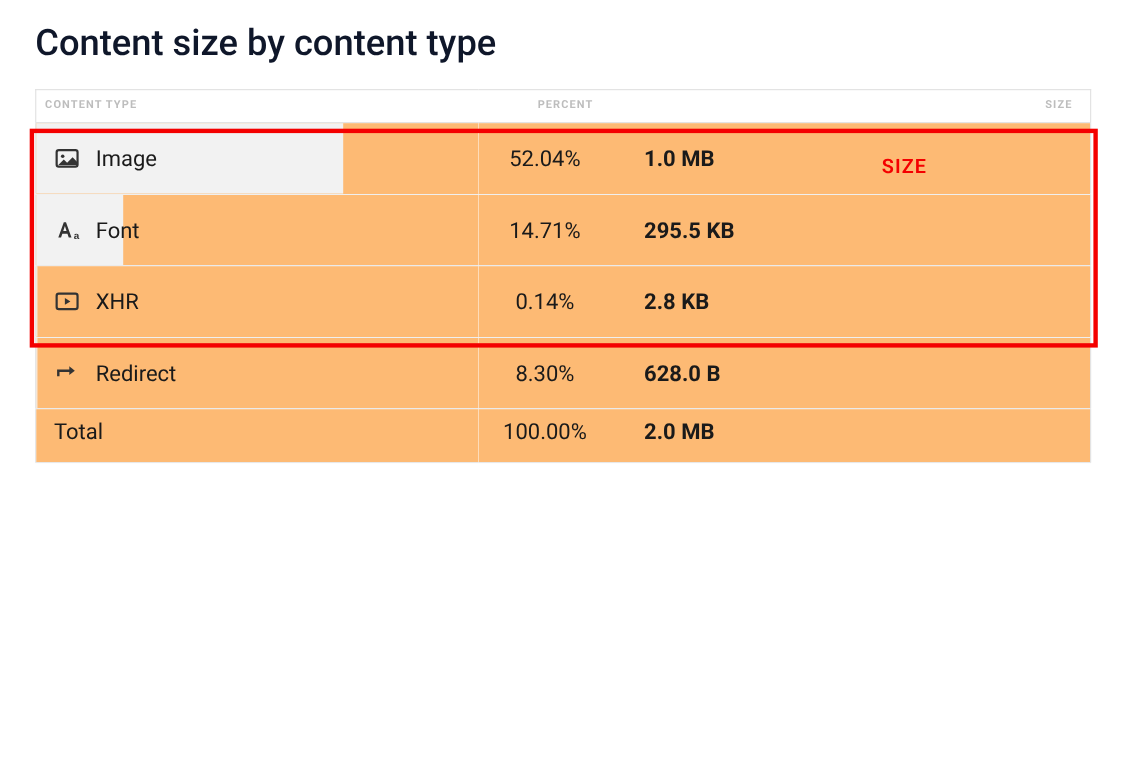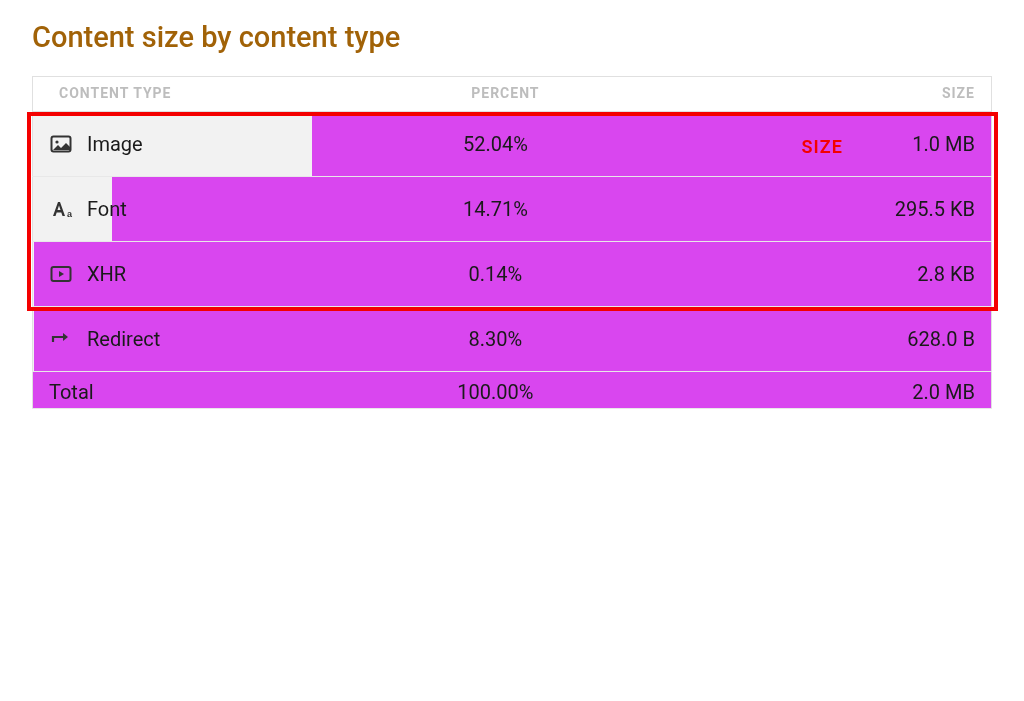--- a/index.html
+++ b/index.html
@@ -8,62 +8,62 @@
       padding: 0;
     }
     body {
       font-family: -apple-system, BlinkMacSystemFont, "Segoe UI", Roboto, Helvetica, Arial, sans-serif;
       background: #fff;
       color: #1a1a1a;
       padding: 20px 32px;
       width: 1024px;
     }
     .title {
-      font-size: 29px;
+      font-size: 33px;
       font-weight: 500;
       margin-bottom: 22px;
-      color: #a16207;
+      color: #0f172a;
     }
     .table-wrap {
       position: relative;
     }
     table {
       width: 100%;
       border-collapse: collapse;
       border: 1px solid #e0e0e0;
     }
     thead th {
       text-align: left;
-      font-size: 14px;
+      font-size: 10px;
       font-weight: 700;
       letter-spacing: 1px;
       color: #bdbdbd;
       text-transform: uppercase;
-      padding: 8px 16px 10px 26px;
+      padding: 8px 16px 10px 8px;
       border-bottom: 1px solid #e0e0e0;
       background: #fff;
     }
     thead th:nth-child(2) {
       text-align: right;
       padding-right: 30px;
     }
     thead th:nth-child(3) {
       text-align: right;
     }
     tbody td {
       font-size: 20px;
       padding: 20px 16px;
       border-bottom: 1px solid #e8e8e8;
       position: relative;
-      background: #d946ef;
+      background: #fdba74;
       vertical-align: middle;
     }
     tbody tr:last-child td {
       padding-top: 8px;
-      padding-bottom: 4px;
+      padding-bottom: 16px;
     }
     .cell-type {
       display: flex;
       align-items: center;
       gap: 14px;
     }
     .icon-box {
       width: 24px;
       height: 24px;
       display: inline-flex;
@@ -73,21 +73,21 @@
     }
     .icon-box svg {
       width: 24px;
       height: 24px;
     }
     td.col-percent {
       text-align: center;
       padding-right: 30px;
     }
     td.col-size {
-      text-align: right;
+      font-weight: bold;
     }
     
     .bar-fill {
       position: absolute;
       left: 0;
       top: 0;
       bottom: 0;
       background: #f2f2f2;
       z-index: 0;
     }

